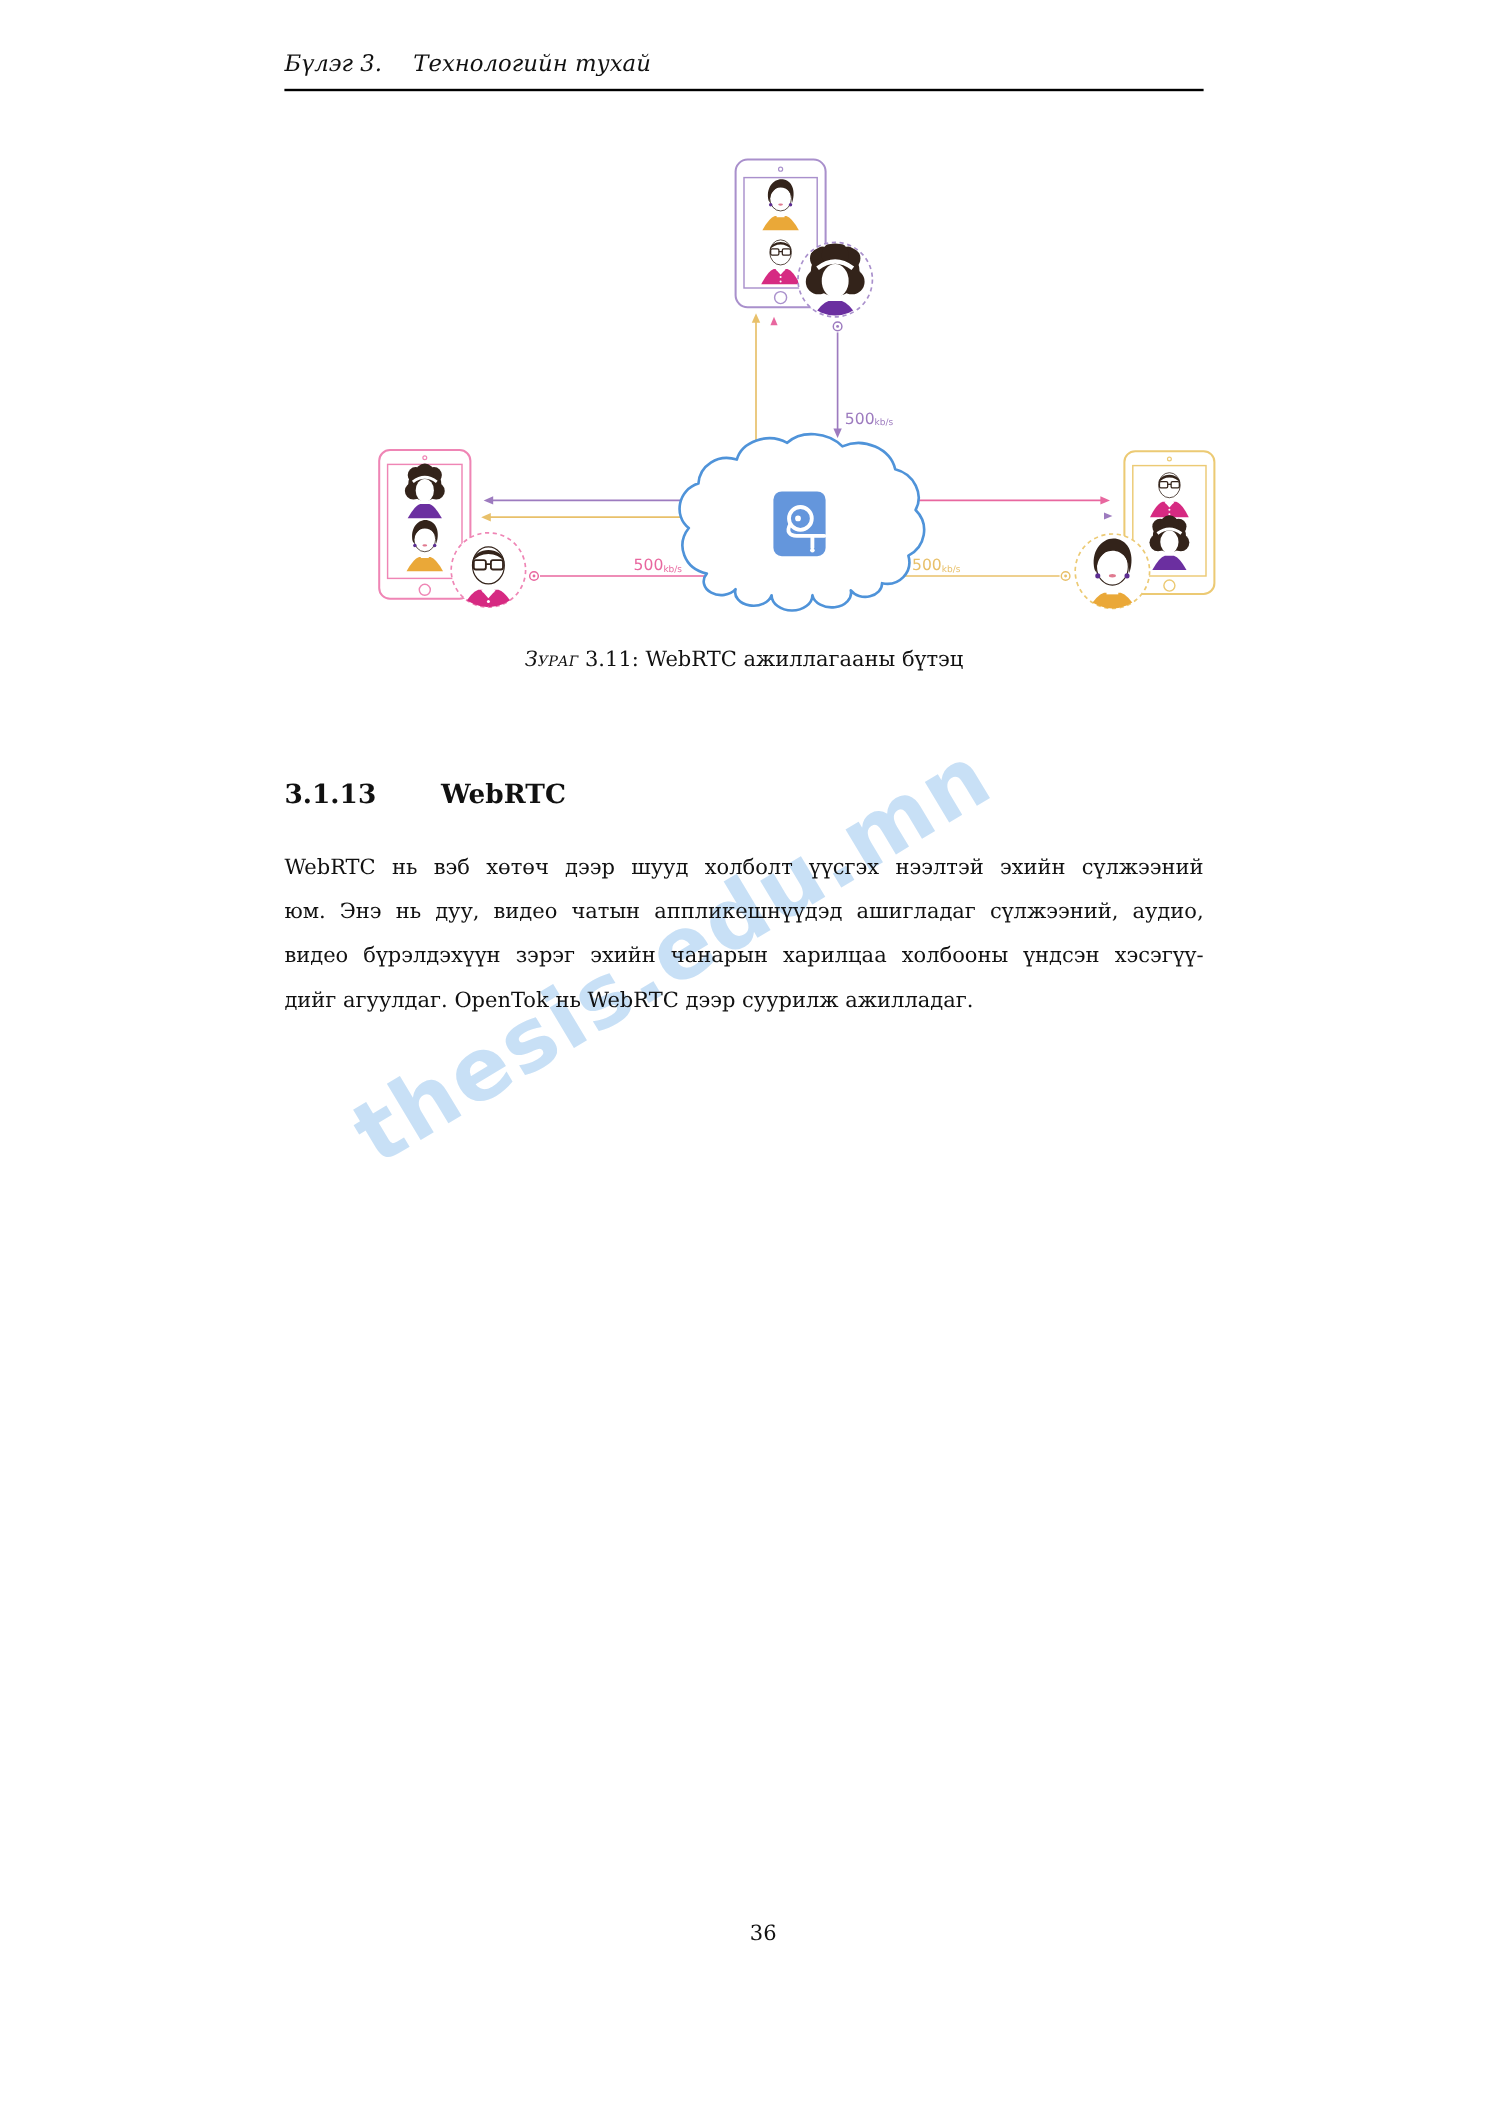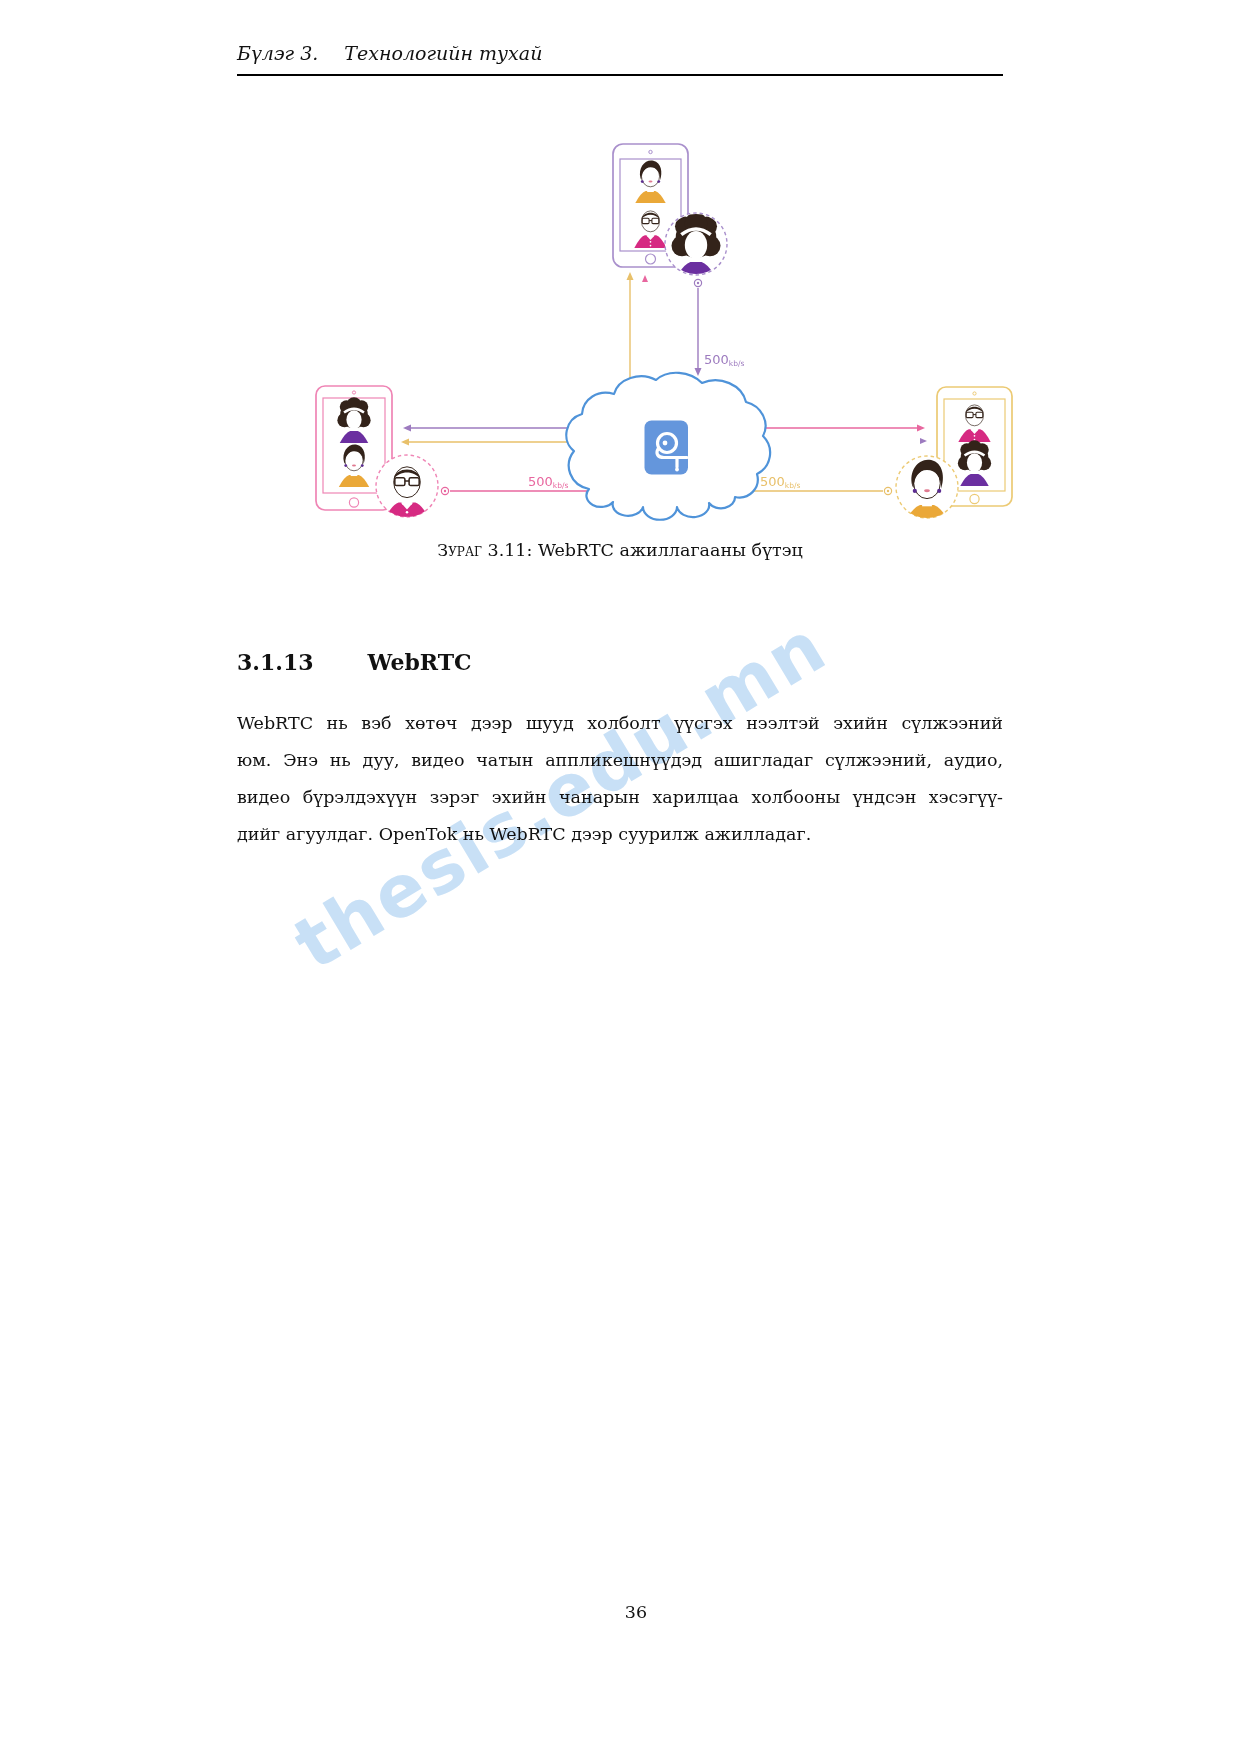--- a/index.html
+++ b/index.html
@@ -8,23 +8,23 @@
     --yellow:#e8c06a; --yellow-device:#ecca74; --yellow-shirt:#eaa838;
     --cloud-blue:#4f93d9; --logo-blue:#6496dc; --hair:#33231a;
     --watermark-blue:#c8e0f6; --text:#111111;
   }
   html,body{margin:0;padding:0;background:#ffffff;}
   #page{position:relative;width:1240px;height:1754px;background:#fff;overflow:hidden;
         font-family:"DejaVu Serif","Liberation Serif",serif;color:var(--text);}
   .hdr{position:absolute;left:237px;top:42px;font-style:italic;font-size:19px;white-space:nowrap;}
   .hdr .chap{margin-right:26px;}
   .rule{position:absolute;left:237px;top:74px;width:766px;height:2px;background:#000;}
-  .figwrap{position:absolute;left:280px;top:117px;width:750px;height:430px;}
+  .figwrap{position:absolute;left:280px;top:106px;width:750px;height:430px;}
   .caption{position:absolute;left:0;top:540px;width:1240px;text-align:center;font-size:17.5px;}
-  .caption .sc{font-variant:small-caps;}
+  .caption .sc{font-variant:small-caps;font-style:italic;}
   .sechead{position:absolute;left:237px;top:649px;font-weight:bold;font-size:22px;white-space:nowrap;}
   .sechead .num{margin-right:54px;}
   .para{position:absolute;left:237px;top:705px;width:766px;font-size:17.5px;z-index:2;}
   .pline{height:37px;line-height:37px;text-align:justify;text-align-last:justify;white-space:nowrap;}
   .pline.last{text-align-last:left;}
   .watermark{position:absolute;left:560px;top:795px;transform:translate(-50%,-50%) rotate(-31deg);
              font-family:"DejaVu Sans","Liberation Sans",sans-serif;font-weight:bold;
              font-size:72px;letter-spacing:2px;color:var(--watermark-blue);white-space:nowrap;z-index:1;}
   .pagenum{position:absolute;left:0;top:1602px;width:1240px;text-align:center;font-size:17.5px;padding-left:16px;}
   

